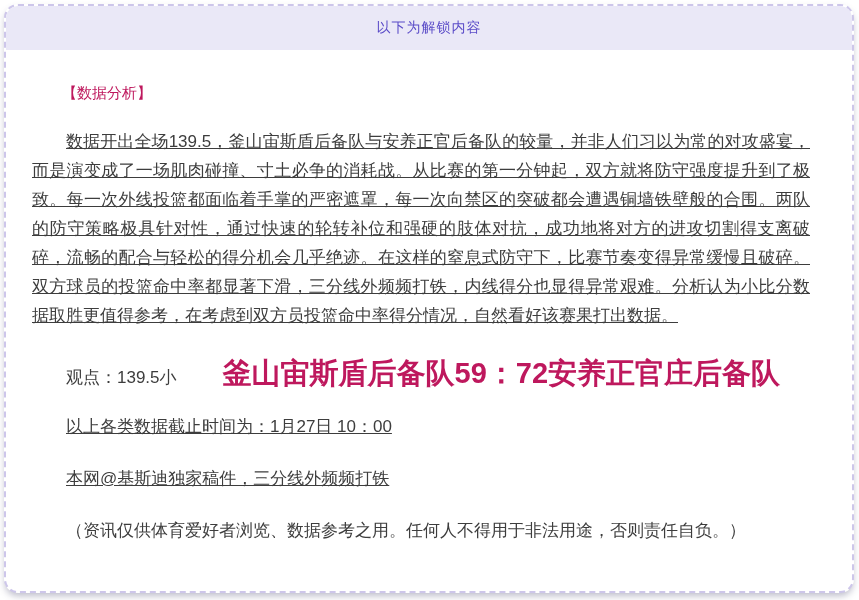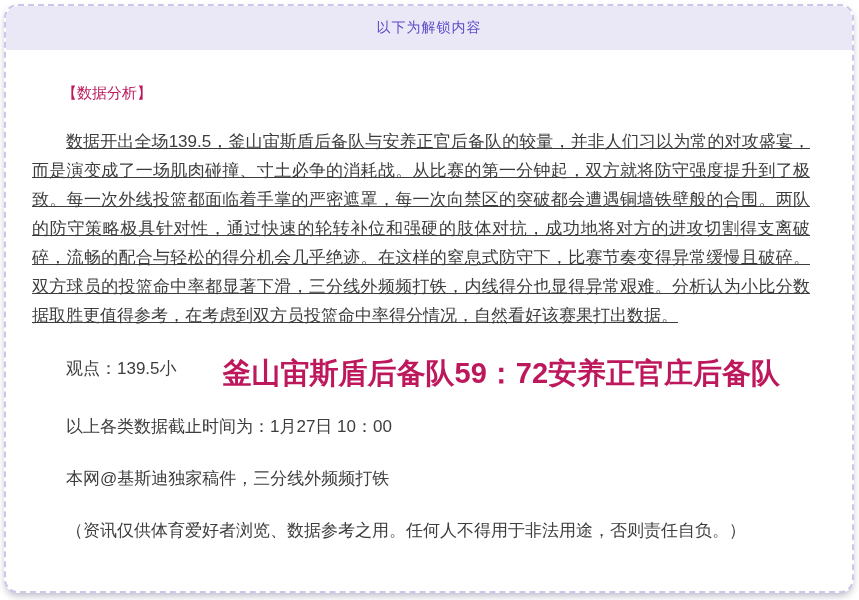--- a/index.html
+++ b/index.html
@@ -49,40 +49,41 @@
     text-indent: 2em;
     line-height: 29px;
   }
   .analysis {
     text-indent: 2em;
     margin: 0 16px 22px 0;
     text-decoration: underline;
   }
   .viewpoint-row {
     display: flex;
-    align-items: flex-start;
+    align-items: flex-end;
     margin: 24px 0 20px 0;
   }
   .viewpoint-label {
     padding-left: 2em;
     white-space: nowrap;
     color: #3d3d3d;
   }
   .prediction {
     flex: 1;
     text-align: center;
     font-size: 29px;
     font-weight: 700;
     color: #be185d;
     line-height: 38px;
     white-space: nowrap;
   }
   .deadline, .copyright {
     text-indent: 2em;
     margin: 16px 0 23px 0;
+    text-decoration: underline;
   }
   .disclaimer {
     text-indent: 2em;
     margin: 0;
   }
 </style>
 </head>
 <body>
 
 <div class="panel">

